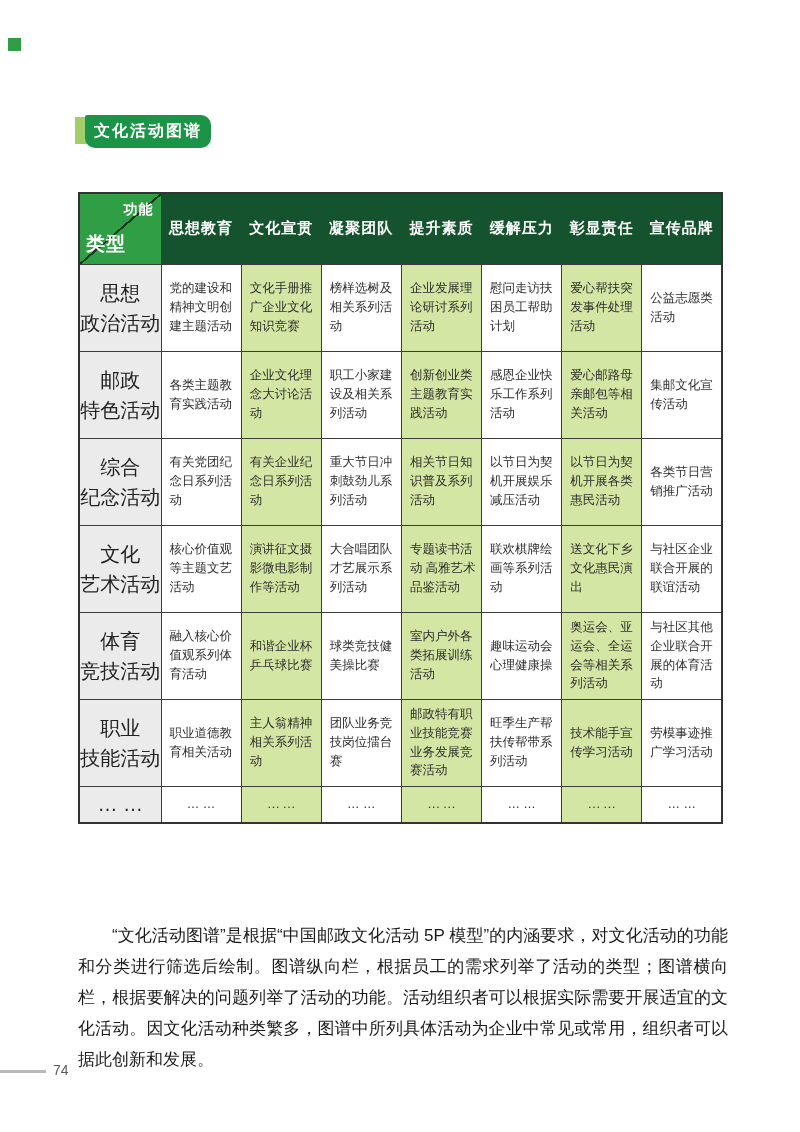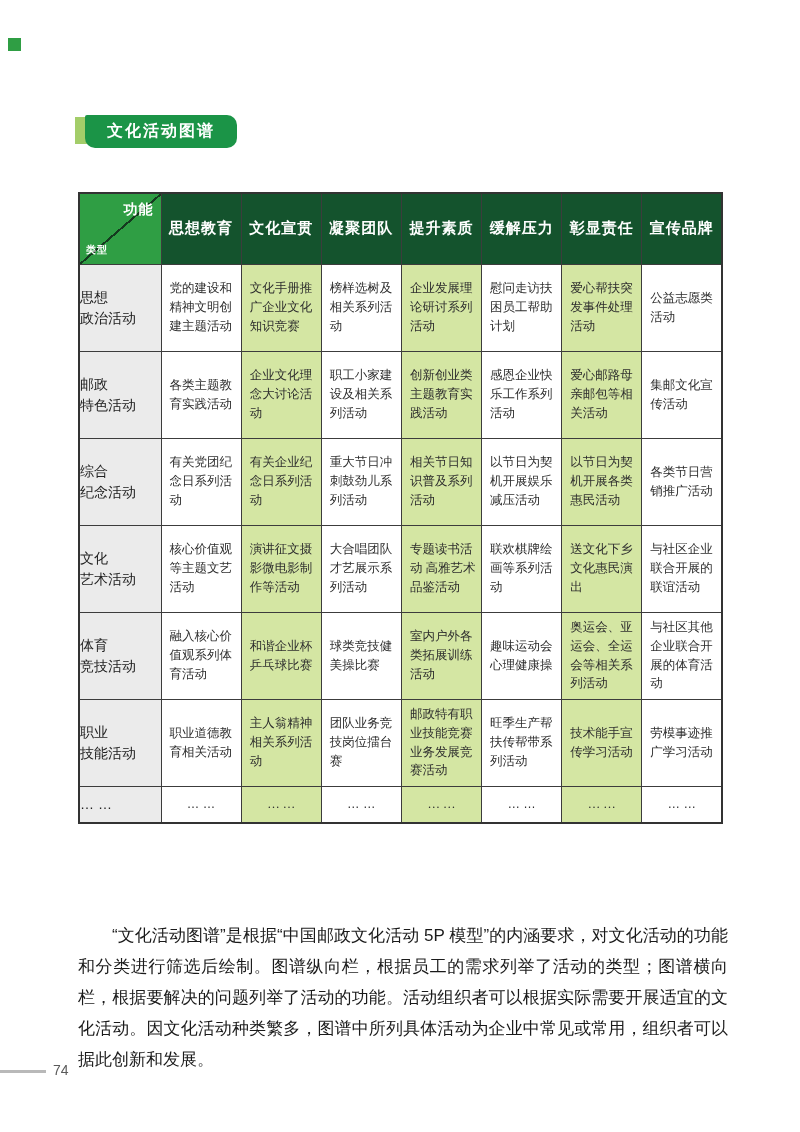--- a/index.html
+++ b/index.html
@@ -5,42 +5,42 @@
   * { margin:0; padding:0; box-sizing:border-box; }
   html,body { width:800px; height:1132px; background:#ffffff;
     font-family:"Liberation Sans","DejaVu Sans",sans-serif; }
   body { position:relative; overflow:hidden; }
 
   .corner-square { position:absolute; left:8px; top:38px; width:13px; height:13px; background:#2f9e44; }
 
   .title-wrap { position:absolute; left:75px; top:115px; height:30px; }
   .title-accent { position:absolute; left:0; top:2px; width:22px; height:27px; background:#a3cd69; }
   .title-badge { position:absolute; left:10px; top:0; background:#1b9447; color:#fff;
-    font-weight:bold; font-size:16px; letter-spacing:2px; padding:6px 22px;
+    font-weight:bold; font-size:16px; letter-spacing:2px; padding:6px 9px;
     border-radius:2px 10px 10px 10px; white-space:nowrap; }
 
   .table-area { position:absolute; left:78px; top:192px; }
   table { border-collapse:collapse; table-layout:fixed; width:645px; border:2px solid #333; }
   th, td { border:1px solid #3c3c3c; }
   col.c-type { width:82px; }
   thead tr { height:71px; }
   thead th { background:#14532d; color:#ffffff; font-size:15px; font-weight:bold;
     text-align:center; letter-spacing:1px; }
   th.corner { position:relative;
     background-image:linear-gradient(to bottom right,
       transparent calc(50% - 1px), #153a1f calc(50% - 1px),
       #153a1f calc(50% + 1px), transparent calc(50% + 1px));
     background-color:#2f9e44; }
   .corner-top { position:absolute; top:7px; right:7px; font-size:14px; }
-  .corner-bottom { position:absolute; bottom:7px; left:6px; font-size:10px; }
+  .corner-bottom { position:absolute; bottom:7px; left:6px; font-size:19px; }
 
   tbody tr { height:87px; }
   tbody tr.ellipsis-row { height:37px; }
-  td.type { background:#ebebeb; vertical-align:middle;
-    font-size:14px; color:#222; white-space:pre-line; line-height:1.5; }
+  td.type { background:#ebebeb; text-align:center; vertical-align:middle;
+    font-size:20px; color:#222; white-space:pre-line; line-height:1.5; }
   td.cell { background:#ffffff; font-size:12.5px; color:#2e2e2e; line-height:1.5;
     text-align:left; vertical-align:middle; padding:4px 4px 4px 8px; }
   td.cell.green { background:#d4e6a3;font-family:Liberation Serif, serif; }
   tr.ellipsis-row td.cell { text-align:center; padding:0; }
 
   .body-text { position:absolute; left:78px; top:920px; width:650px;
     font-size:17px; line-height:31px; color:#1a1a1a; text-align:justify;
     text-indent:2em; }
 
   .footer-line { position:absolute; left:0; top:1070px; width:46px; height:3px; background:#b9b9b9; }

